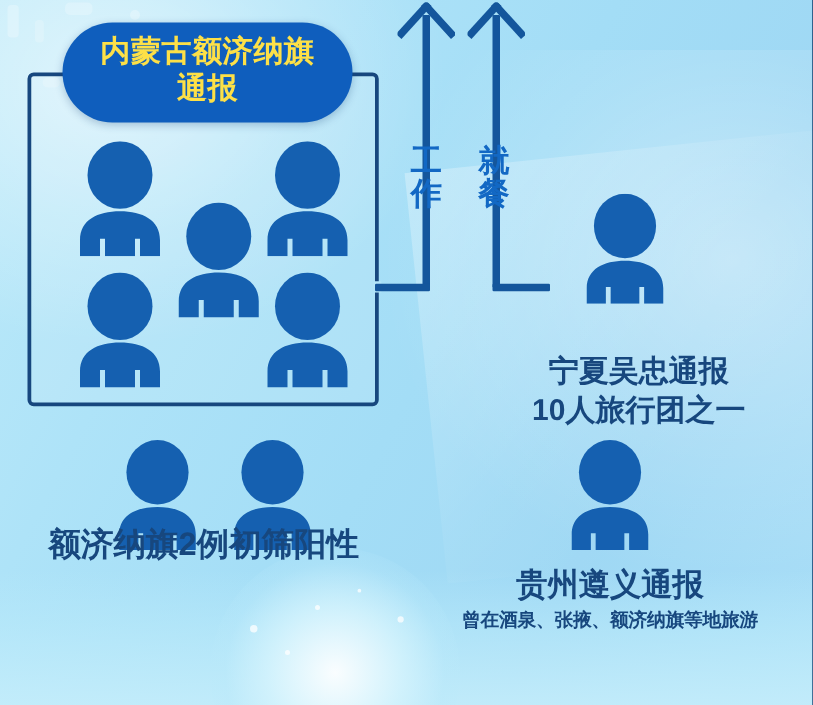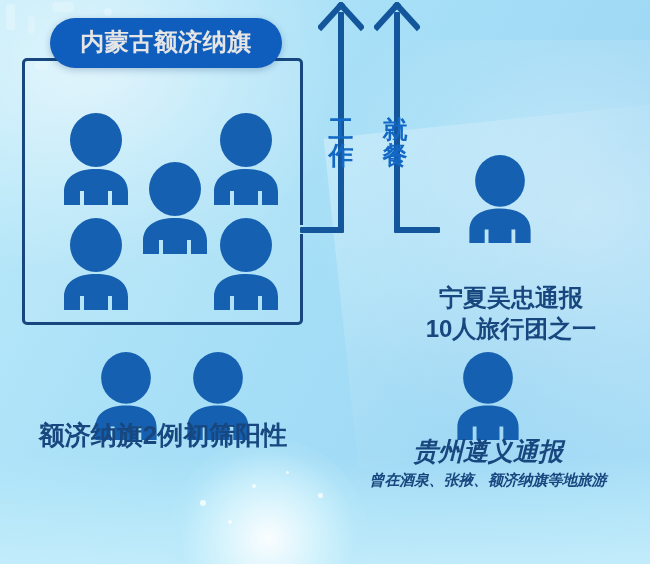--- a/index.html
+++ b/index.html
@@ -80,21 +80,21 @@
   
   .title-badge {
     position: absolute;
     left: 50px; top: 18px;
     width: 232px;
     padding: 9px 10px 12px;
     box-sizing: border-box;
     background: #0f5ebd;
     border-radius: 42px;
     text-align: center;
-    color: #e5e5e5;
+    color: #fde047;
     font-size: 24px;
     font-weight: 700;
     line-height: 1.22;
     letter-spacing: 0.5px;
     box-shadow: 0 2px 7px rgba(13,62,120,0.28);
   }
   .title-badge .ln { display: block; }
 
   
   .person {
@@ -126,21 +126,21 @@
     position: absolute;
     color: #17477e;
     font-weight: 700;
     line-height: 1.2;
     text-align: center;
     white-space: nowrap;
   }
   .label .ln { display: block; }
   .lbl-ningxia { left: 395px; top: 243px; width: 232px; font-size: 24px; line-height: 1.28; margin-top: 40px; }
   .lbl-ejina   { left: 8px;  top: 420px; width: 310px; font-size: 26px; }
-  .lbl-zunyi   { left: 332px; top: 436px; width: 312px; font-size: 25px; font-style: italic; }
+  .lbl-zunyi   { left: 332px; top: 453px; width: 312px; font-size: 25px; }
   .lbl-zunyi .sub {
     display: block;
     font-size: 15px;
     font-weight: 700;
     margin-top: 5px;
     letter-spacing: -0.2px;
   }
 </style>
 </head>
 <body>
@@ -200,20 +200,21 @@
 
   <div class="person" style="left:208px;top:218px;">
     <svg width="76" height="92" viewBox="0 0 76 92" aria-hidden="true">
       <ellipse cx="38" cy="27" rx="26" ry="27" fill="#1560b0"></ellipse>
       <path d="M38 56 C20 56 6 63 6 79 L6 92 L22 92 L22 78 L26 78 L26 92 L50 92 L50 78 L54 78 L54 92 L70 92 L70 79 C70 63 56 56 38 56 Z" fill="#1560b0"></path>
     </svg>
   </div>
 
   <div class="title-badge">
     <span class="ln">内蒙古额济纳旗</span>
+    <span class="ln">通报</span>
   </div>
 
   <div class="arrow-wrap">
 
     <div class="conn" style="left:338px;top:12px;width:6px;height:218px;"></div>
 
     <svg width="46" height="36" viewBox="0 0 46 36" style="position:absolute;left:318px;top:2px;">
       <path d="M23 3 L43 25" stroke="#14569c" stroke-width="6" fill="none" stroke-linecap="square"></path>
       <path d="M23 3 L3 25" stroke="#14569c" stroke-width="6" fill="none" stroke-linecap="square"></path>
     </svg>

